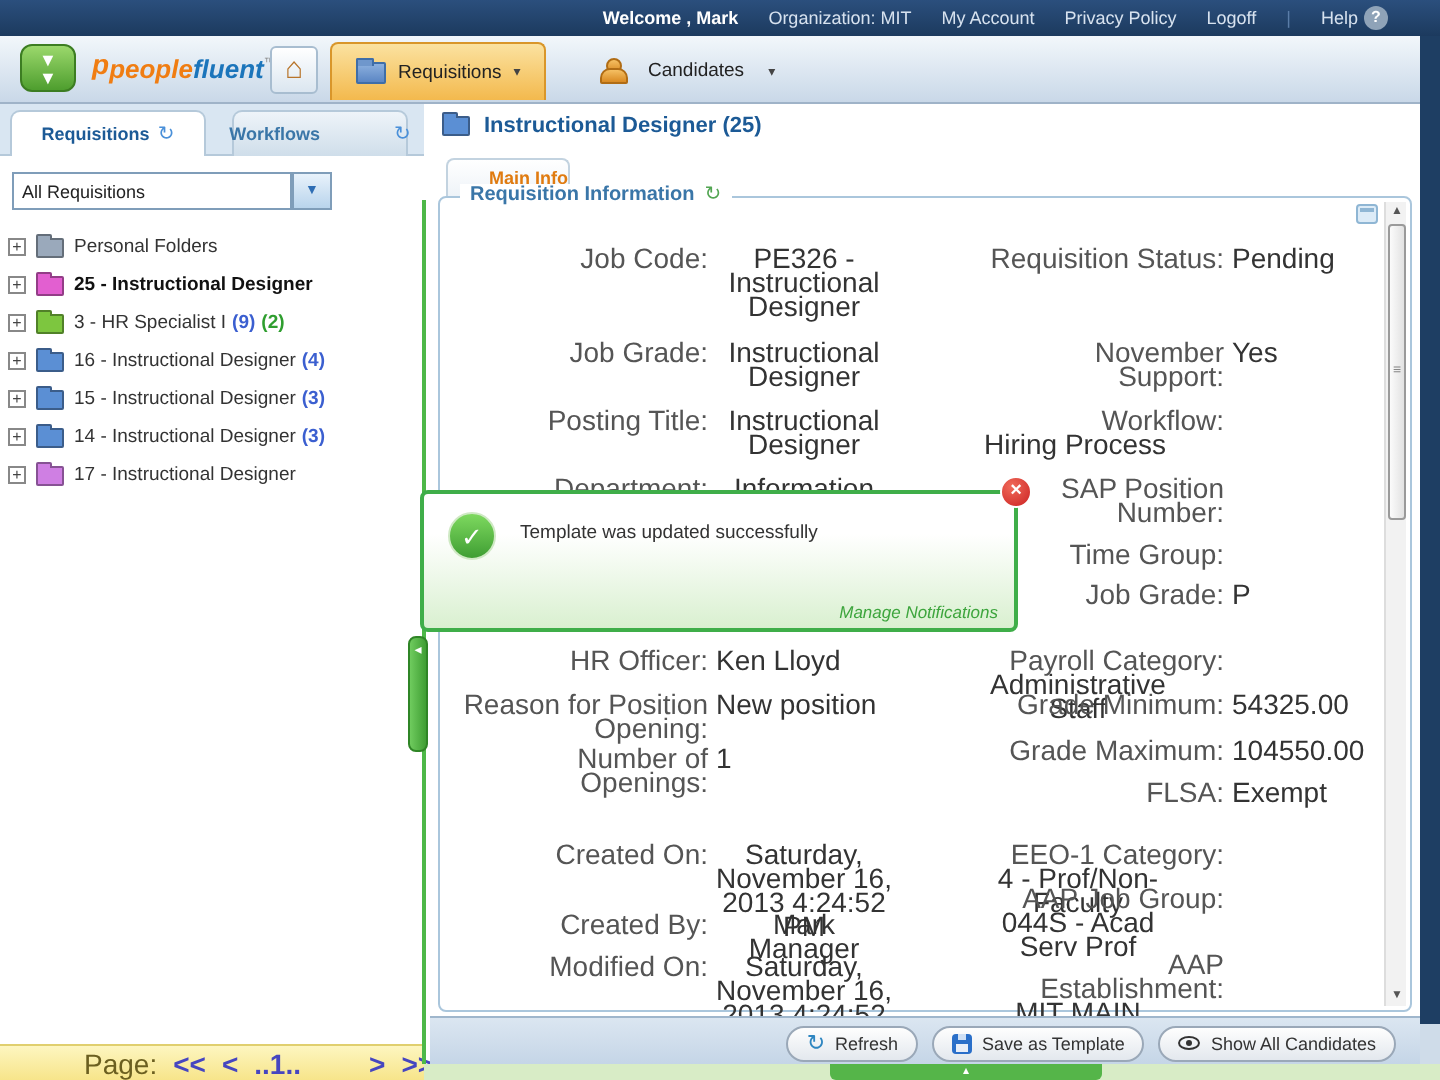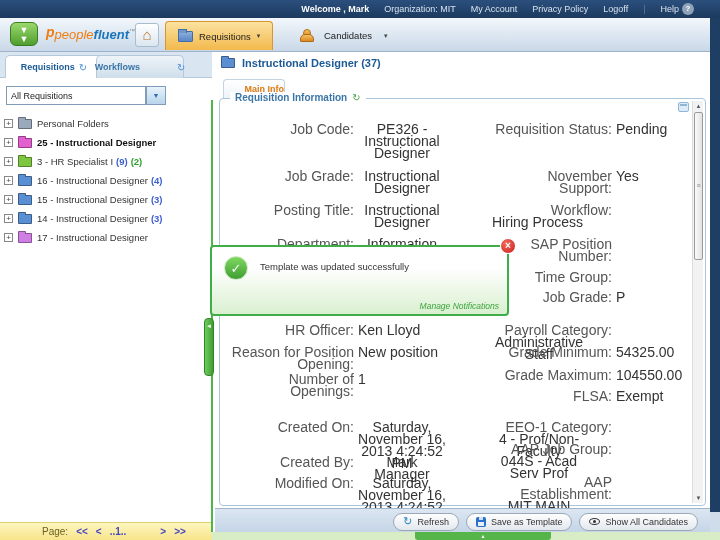--- a/index.html
+++ b/index.html
@@ -20,21 +20,21 @@
 
   
   .toolbar { position:absolute; left:0; top:18px; width:720px; height:34px;
     background:linear-gradient(#f2f7fb,#c9d8e8); border-bottom:1px solid #9fb3c8;
     display:flex; align-items:center; }
   .appicon { position:absolute; left:10px; top:4px; width:28px; height:24px; border-radius:6px;
     background:linear-gradient(#9bd86c,#4e9e2e); border:1px solid #3c7d22;
     color:#fff; text-align:center; line-height:9px; font-size:9px; padding-top:3px; cursor:pointer; }
   .logo { position:absolute; left:46px; top:6px; font-style:italic; font-size:13px; cursor:default; }
   .logo .lp { color:#f07d12; font-weight:bold; font-size:14px; vertical-align:2px; }
-  .logo .lpeople { color:#f07d12; }
+  .logo .lpeople { color:#f07d12;font-weight:bold; }
   .logo .lfluent { color:#1b75bb; font-weight:bold; }
   .logo .ltm { color:#888; font-size:6px; vertical-align:6px; }
   .homebtn { position:absolute; left:135px; top:5px; width:24px; height:24px;
     background:linear-gradient(#fff,#dbe6f0); border:1px solid #a8bdd0; border-radius:3px;
     text-align:center; line-height:22px; font-size:15px; color:#b8742a; cursor:pointer; }
   .ttab { position:absolute; top:3px; height:29px; display:flex; align-items:center; gap:6px;
     padding:0 12px; font-size:9.5px; color:#222; border-radius:4px 4px 0 0; cursor:pointer; }
   .ttab.active { background:linear-gradient(#fbe2a0,#f3b94d); border:1px solid #d9962a; border-bottom:none; }
   .ttab .drop { font-size:7px; color:#444; }
   .tfolder { position:relative; display:inline-block; width:15px; height:11px; border-radius:1px;
@@ -48,21 +48,21 @@
     border-radius:5px 5px 1px 1px; background:linear-gradient(#f5c063,#d98a22); border:1px solid #b06c14; }
 
   
   .sidebar { position:absolute; left:0; top:52px; width:212px; height:488px; background:#fff; }
   .sidetabs { position:absolute; left:0; top:0; width:212px; height:26px;
     background:#d9e6f2; border-bottom:1px solid #b5c9da; }
   .stab { position:absolute; top:3px; height:23px; display:flex; align-items:center; gap:4px;
     justify-content:center; font-size:9px; font-weight:bold; color:#1c5a96;
     border:1px solid #b5c9da; border-bottom:none; border-radius:5px 5px 0 0; cursor:pointer; }
   .stab.active { left:5px; width:98px; background:#fff; }
-  .stab.inactive { left:96px; width:88px; background:linear-gradient(#eef4f9,#cfdeea); color:#3a76a8;gap:37px; }
+  .stab.inactive { left:116px; width:88px; background:linear-gradient(#eef4f9,#cfdeea); color:#3a76a8;gap:37px; }
   .refresh-ic { font-size:10px; color:#4a90d9; font-weight:normal; }
   .filter { position:absolute; left:6px; top:34px; width:140px; height:19px;
     border:1px solid #7f9db9; background:#fff; font-size:9px; color:#222;
     display:flex; align-items:center; padding-left:4px; cursor:pointer; }
   .filter .fdrop { position:absolute; right:-21px; top:-1px; width:20px; height:19px;
     background:linear-gradient(#e8f2fb,#b9d4ec); border:1px solid #7f9db9;
     color:#2e6db4; font-size:7px; text-align:center; line-height:18px; }
   .tree { position:absolute; left:4px; top:62px; width:204px; }
   .trow { display:flex; align-items:center; gap:5px; height:19px; font-size:9.5px; color:#333; cursor:pointer; }
   .trow.bold .tlabel { font-weight:bold; color:#111; }
@@ -74,21 +74,21 @@
     background:inherit; border:inherit; border-bottom:none; border-radius:1px 1px 0 0; }
   .f-gray  { background:#9aa9bb; }
   .f-pink  { background:#e25fd0; }
   .f-green { background:#7dc63f; }
   .f-blue  { background:#5b8fd4; }
   .f-violet{ background:#cf7fe3; }
   .cnt { font-weight:bold; color:#3b5fd0; margin-left:-2px; }
   .cnt.green { color:#2f9e2f; }
   .pagebar { position:absolute; left:0; bottom:0; width:212px; height:18px;
     background:linear-gradient(#fdf6c0,#f7e58a); border-top:1px solid #e0cf6e;
-    display:flex; align-items:center; gap:8px; padding-left:42px; font-size:10px; }
+    display:flex; align-items:center; gap:8px; padding-left:42px; font-size:14px; }
   .pagebar .plabel { color:#6b5f20; }
   .pagebar a { color:#4646c0; font-weight:bold; text-decoration:none; cursor:pointer; }
 
   
   .splitline { position:absolute; left:211px; top:100px; width:2px; height:432px; background:#4db848; }
   .splithandle { position:absolute; left:204px; top:318px; width:10px; height:58px;
     background:linear-gradient(90deg,#6fcb5e,#3f9e33); border:1px solid #2f8526;
     border-radius:4px; cursor:pointer; color:#fff; font-size:7px; text-align:center; line-height:14px; }
 
   
@@ -268,21 +268,21 @@
       <a>&gt;&gt;</a>
     </div>
   </div>
 
   <div class="splitline"></div>
   <div class="splithandle">◂</div>
 
   <div class="main">
     <div class="mtitle">
       <span class="folder f-blue"></span>
-      <span>Instructional Designer (37)</span>
+      <span>Instructional Designer (25)</span>
     </div>
     <div class="maininfo-tab">Main Info</div>
 
     <div class="panel">
       <div class="legend">
         <span>Requisition Information</span>
         <span class="refresh-ic">↻</span>
       </div>
       <div class="collapse-ic"></div>
 

